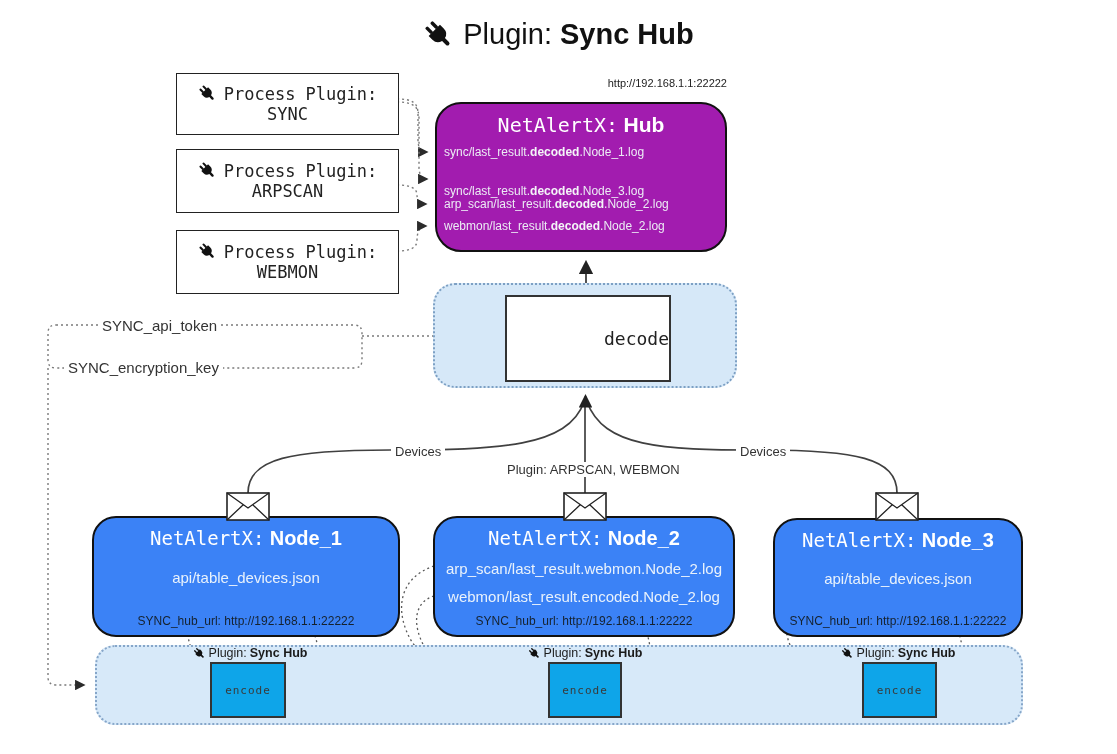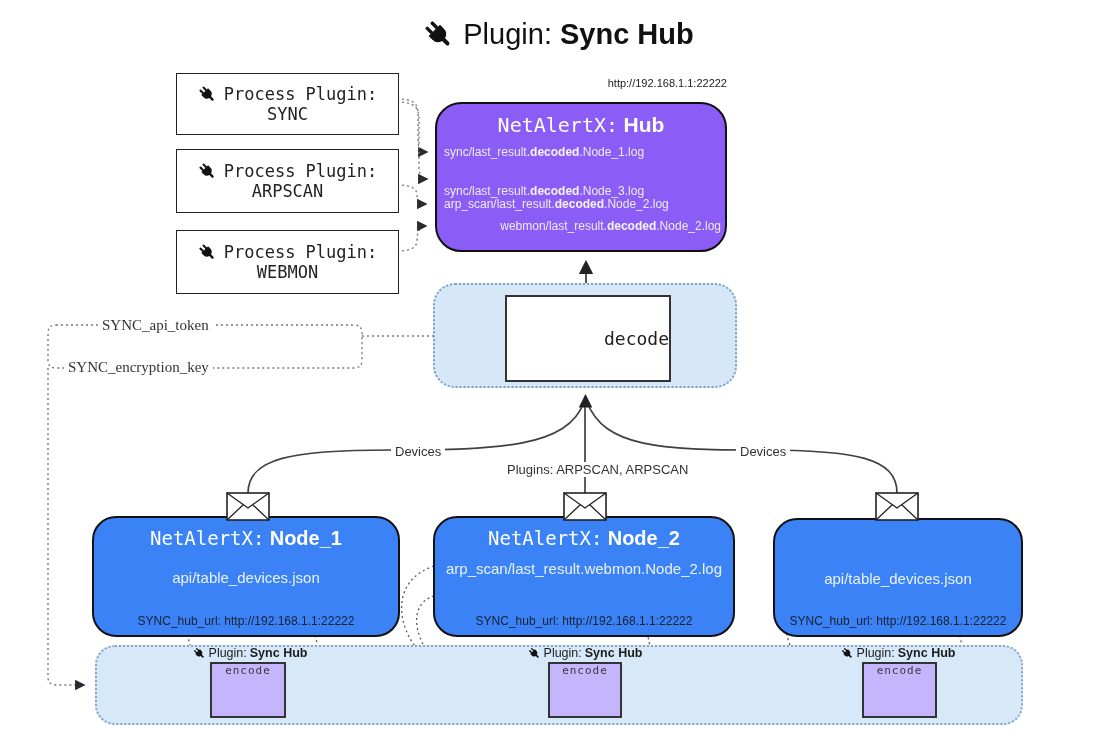--- a/index.html
+++ b/index.html
@@ -10,42 +10,42 @@
 
   
   .title{left:0;right:0;top:18px;display:flex;justify-content:center;align-items:center;
          gap:8px;font-size:29px;color:#111;z-index:3;}
   .title b{font-weight:bold;}
 
   
   .pbox{left:176px;width:221px;background:#fff;border:1.7px solid #222;z-index:2;
         display:flex;flex-direction:column;justify-content:center;align-items:center;
         font-family:"DejaVu Sans Mono","Liberation Mono",monospace;font-size:17px;color:#222;}
-  .pbox .r1{display:flex;align-items:center;gap:7px;}
+  .pbox .r1{display:flex;align-items:flex-start;gap:7px;}
 
   
   .huburl{left:435px;width:292px;top:77px;text-align:right;font-size:11px;color:#222;z-index:2;}
-  .hub{left:435px;top:102px;width:292px;height:150px;background:#8b5cf6;border:2.5px solid #111;
+  .hub{left:435px;top:102px;width:292px;height:150px;background:#a21caf;border:2.5px solid #111;
        border-radius:26px;z-index:2;color:#fff;box-sizing:border-box;}
   .hub-title{position:absolute;left:0;right:0;top:9px;text-align:center;font-size:20px;}
   .hub-title .m{font-family:"DejaVu Sans Mono","Liberation Mono",monospace;}
   .hub-title b{font-size:21px;}
   .hublog{position:absolute;left:7px;right:4px;height:18px;font-size:12px;color:#ececf5;
           white-space:nowrap;}
   .hublog b{color:#f4f4f8;}
 
   
   .dband{left:433px;top:283px;width:304px;height:105px;background:#d6e8f8;
          border:2px dotted #7da0c4;border-radius:22px;z-index:2;box-sizing:border-box;}
   .dbox{left:505px;top:295px;width:162px;height:83px;background:#fff;border:2px solid #333;
         z-index:3;display:flex;align-items:center;justify-content:flex-end;
         font-family:"DejaVu Sans Mono","Liberation Mono",monospace;font-size:18px;color:#222;}
 
   
-  .tok{background:#fff;padding:0 4px;font-size:15px;color:#333;z-index:3;white-space:nowrap;font-family:Liberation Serif, serif;}
+  .tok{background:#fff;padding:0 4px;font-size:15px;color:#333;z-index:3;white-space:nowrap;}
 
   
   .elabel{background:#fff;padding:0 4px;font-size:13px;color:#333;z-index:3;white-space:nowrap;}
 
   
   .node{background:#3b82f6;border:2.5px solid #111;border-radius:24px;z-index:2;color:#fff;
         box-sizing:border-box;}
   .node-title{position:absolute;left:0;right:0;top:9px;text-align:center;font-size:19px;}
   .node-title .m{font-family:"DejaVu Sans Mono","Liberation Mono",monospace;}
   .node-title b{font-size:20px;}
@@ -54,21 +54,21 @@
   .nurl{position:absolute;left:0;right:0;bottom:7px;text-align:center;font-size:12px;color:#16222e;}
 
   
   .env{width:44px;height:29px;z-index:4;}
 
   
   .band{left:95px;top:645px;width:928px;height:80px;background:#d7e9f9;
         border:2px dotted #86a6c9;border-radius:20px;z-index:1;box-sizing:border-box;}
   .enclabel{z-index:3;font-size:12.5px;color:#1b1b1b;display:flex;align-items:center;
             justify-content:center;gap:3px;white-space:nowrap;}
-  .encbox{background:#c4b5fd;border:2px solid #333;z-index:3;display:flex;
+  .encbox{background:#0ea5e9;border:2px solid #333;z-index:3;display:flex;align-items:center;
           justify-content:center;font-family:"DejaVu Sans Mono","Liberation Mono",monospace;
           font-size:11px;letter-spacing:1px;color:#3a3a3a;}
 </style>
 </head>
 <body>
 
 <div class="canvas">
 
   <svg class="wires" width="1117" height="754" viewBox="0 0 1117 754">
     <defs>
@@ -173,52 +173,57 @@
 
   <div class="abs huburl">http://192.168.1.1:22222</div>
   <div class="abs hub">
     <div class="hub-title">
       <span class="m">NetAlertX:</span>
       <b>Hub</b>
     </div>
     <div class="hublog" style="top:41px;"><span>sync/last_result.</span><b>decoded</b><span>.Node_1.log</span></div>
     <div class="hublog" style="top:68px;margin-top:12px;"><span>sync/last_result.</span><b>decoded</b><span>.Node_3.log</span></div>
     <div class="hublog" style="top:93px;"><span>arp_scan/last_result.</span><b>decoded</b><span>.Node_2.log</span></div>
-    <div class="hublog" style="top:115px;text-align:right;"><span>webmon/last_result.</span><b>decoded</b><span>.Node_2.log</span></div>
+    <div class="hublog" style="top:115px;"><span>webmon/last_result.</span><b>decoded</b><span>.Node_2.log</span></div>
   </div>
 
   <div class="abs dband"></div>
   <div class="abs dbox">
     <span>decode</span>
   </div>
 
   <span class="abs tok" style="left:98px;top:317px;">SYNC_api_token</span>
   <span class="abs tok" style="left:64px;top:359px;">SYNC_encryption_key</span>
 
   <span class="abs elabel" style="left:391px;top:444px;">Devices</span>
-  <span class="abs elabel" style="left:503px;top:462px;">Plugins: ARPSCAN, ARPSCAN</span>
+  <span class="abs elabel" style="left:503px;top:462px;">Plugin: ARPSCAN, WEBMON</span>
   <span class="abs elabel" style="left:736px;top:444px;">Devices</span>
 
   <div class="abs node" style="left:92px;top:516px;width:308px;height:121px;">
     <div class="node-title">
       <span class="m">NetAlertX:</span>
       <b>Node_1</b>
     </div>
     <div class="nline" style="top:51px;">api/table_devices.json</div>
     <div class="nurl">SYNC_hub_url: http://192.168.1.1:22222</div>
   </div>
   <div class="abs node" style="left:433px;top:516px;width:302px;height:121px;">
     <div class="node-title">
       <span class="m">NetAlertX:</span>
       <b>Node_2</b>
     </div>
     <div class="nline" style="top:42px;">arp_scan/last_result.webmon.Node_2.log</div>
+    <div class="nline" style="top:70px;">webmon/last_result.encoded.Node_2.log</div>
     <div class="nurl">SYNC_hub_url: http://192.168.1.1:22222</div>
   </div>
   <div class="abs node" style="left:773px;top:518px;width:250px;height:119px;">
+    <div class="node-title">
+      <span class="m">NetAlertX:</span>
+      <b>Node_3</b>
+    </div>
     <div class="nline" style="top:50px;">api/table_devices.json</div>
     <div class="nurl">SYNC_hub_url: http://192.168.1.1:22222</div>
   </div>
 
   <svg class="abs env" style="left:226px;top:492px;" viewBox="0 0 44 29">
     <rect x="1" y="1" width="42" height="27" fill="#fff" stroke="#222" stroke-width="1.6"></rect>
     <path d="M1,1 L22,16 L43,1 M1,28 L17,13 M43,28 L27,13" fill="none" stroke="#222" stroke-width="1.3"></path>
   </svg>
   <svg class="abs env" style="left:563px;top:492px;" viewBox="0 0 44 29">
     <rect x="1" y="1" width="42" height="27" fill="#fff" stroke="#222" stroke-width="1.6"></rect>

